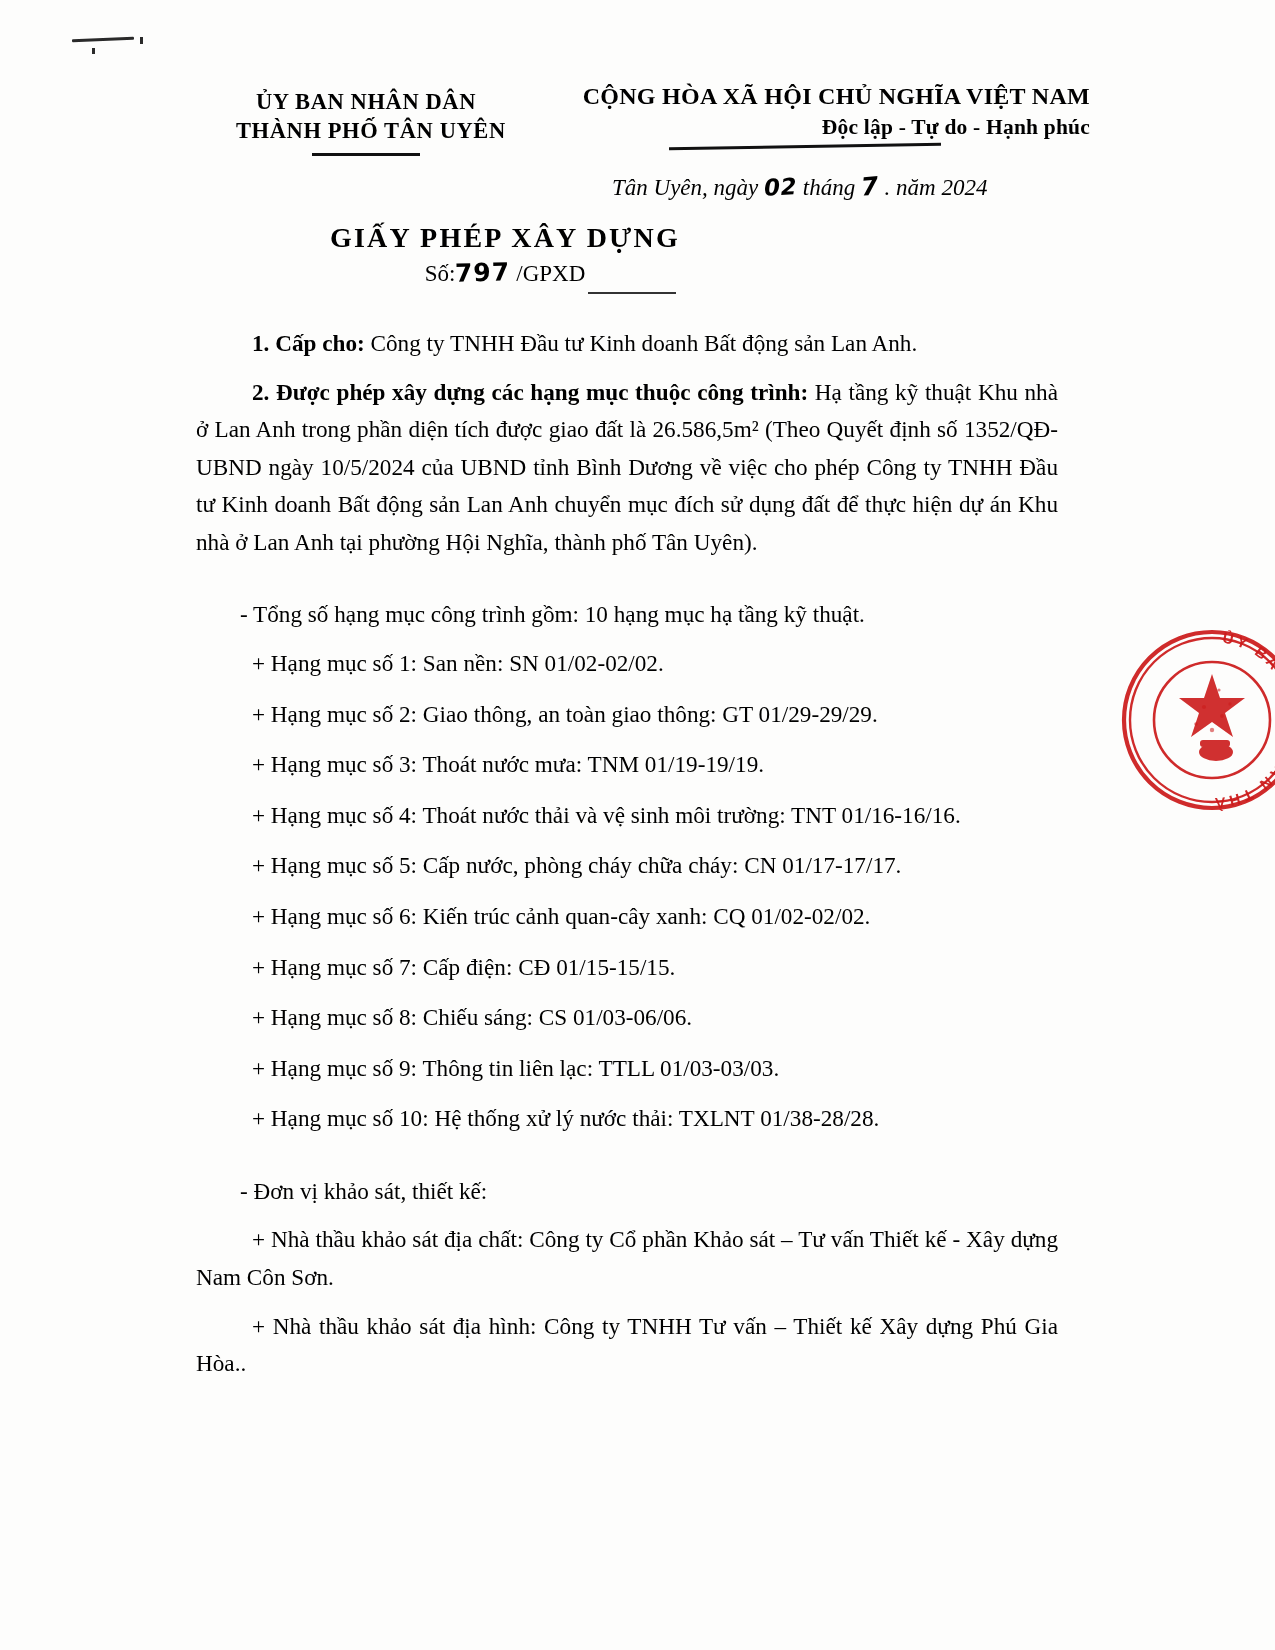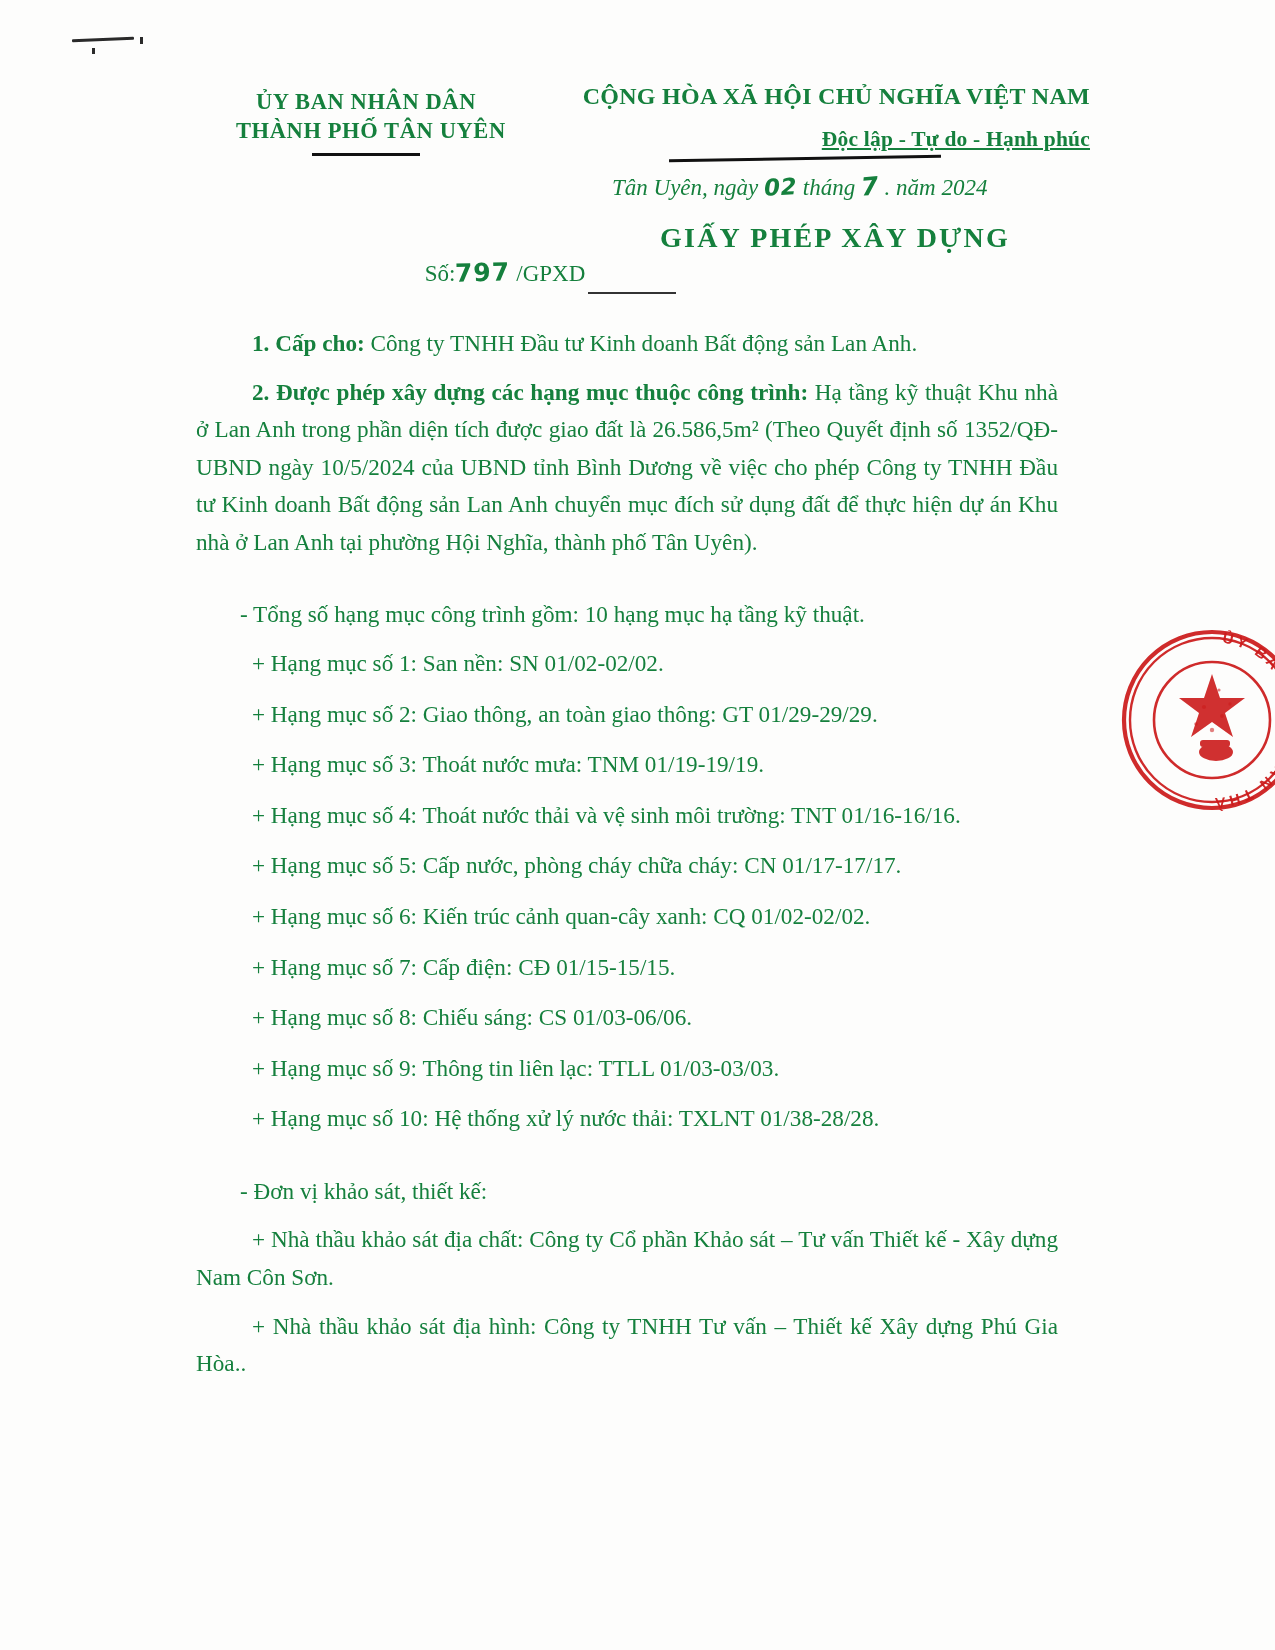--- a/index.html
+++ b/index.html
@@ -7,21 +7,21 @@
     padding: 0;
     background: #ffffff;
   }
   .page {
     position: relative;
     width: 1275px;
     height: 1650px;
     background: #fdfdfc;
     overflow: hidden;
     font-family: "Liberation Serif", "DejaVu Serif", serif;
-    color: #15803d;
+    color: #000000;
   }
 
   
   .scan-mark {
     position: absolute;
     left: 72px;
     top: 38px;
     width: 62px;
     height: 3px;
     background: #2a2a2a;
@@ -83,24 +83,23 @@
   }
   .nation-line1 {
     font-weight: bold;
     font-size: 24px;
     letter-spacing: 0.3px;
     white-space: nowrap;
   }
   .nation-line2 {
     font-weight: bold;
     font-size: 21.5px;
-    margin-top: 17px;
+    margin-top: 5px;
     letter-spacing: 0.2px;
     white-space: nowrap;
-    text-decoration: underline;
   }
   .nation-underline {
     width: 272px;
     height: 3px;
     background: #111;
     margin: 5px auto 0 auto;
     transform: rotate(-0.9deg);
   }
 
   
@@ -121,21 +120,21 @@
   }
   .hand-day { transform: rotate(-3deg); display: inline-block; }
   .hand-month { transform: rotate(-5deg); display: inline-block; font-size: 25px; }
 
   
   .doc-title {
     position: absolute;
     top: 222px;
     left: 0;
     width: 1010px;
-    text-align: right;
+    text-align: center;
     font-weight: bold;
     font-size: 28px;
     letter-spacing: 2.2px;
   }
   .doc-number {
     position: absolute;
     top: 258px;
     left: 0;
     width: 1010px;
     text-align: center;

